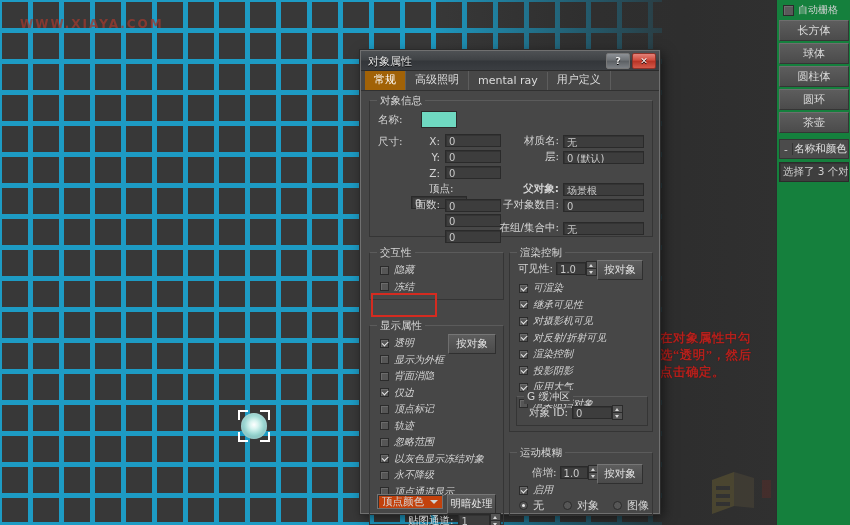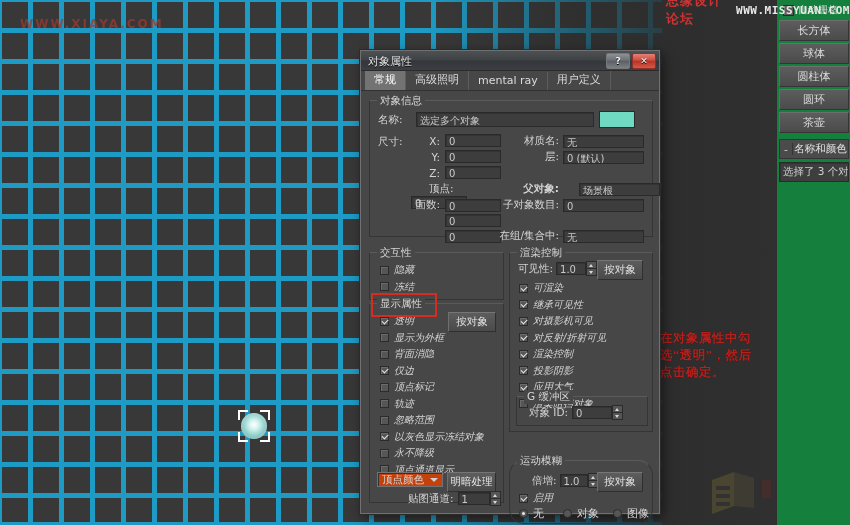--- a/index.html
+++ b/index.html
@@ -146,21 +146,21 @@
 
   
   #tabbar{
     height:19px;background:#474747;border-bottom:1px solid #313131;
     display:flex;align-items:flex-end;padding-left:4px;gap:0;
   }
   .tab{
     padding:2px 9px 3px 9px;font-size:11px;color:#dcdcdc;
     border-right:1px solid #5d5d5d;
   }
-  .tab.active{background:#737373;color:#ffffff;}
+  .tab.active{background:#a16207;color:#ffffff;}
 
   #dlg-body{position:absolute;left:0;top:38px;right:0;bottom:0;}
 
   
   .group{
     position:absolute;border:1px solid #353535;border-top-color:#5b5b5b;
   }
   .group > .glabel{
     position:absolute;left:7px;top:-7px;padding:0 3px;background:#474747;
     font-size:10.5px;color:#d8d8d8;
@@ -282,24 +282,20 @@
       <rect x="16" y="32" width="14" height="4"></rect>
       <rect x="16" y="40" width="14" height="4"></rect>
     </g>
     <g fill="#7a2b24" opacity=".9">
       <rect x="62" y="18" width="9" height="18"></rect>
       <rect x="76" y="18" width="9" height="18"></rect>
       <rect x="90" y="18" width="9" height="18"></rect>
     </g>
   </svg>
 
-  <div id="top-watermark">
-    <span class="wm-cn">思缘设计论坛</span>
-    <span class="wm-url">WWW.MISSYUAN.COM</span>
-  </div>
 
   <div id="cmd-panel">
     <div id="cmd-inner">
       <div class="cp-autogrid">
         <span class="cp-chk"></span>
         <span>自动栅格</span>
       </div>
       <div class="cp-btnwrap">
         <div class="cp-btn">长方体</div>
         <div class="cp-btn">球体</div>
@@ -332,21 +328,20 @@
       <div class="tab">用户定义</div>
     </div>
 
     <div id="dlg-body">
 
       <div class="group" style="left:8px;top:11px;width:282px;height:135px;">
         <span class="glabel">对象信息</span>
 
         <div class="row" style="position:absolute;left:8px;top:10px;width:266px;">
           <span class="lab" style="width:38px;">名称:</span>
-          <span class="field" style="width:178px;height:15px;line-height:13px;">选定多个对象</span>
           <span class="swatch" style="margin-left:5px;"></span>
         </div>
 
         <span class="lab" style="position:absolute;left:8px;top:34px;">尺寸:</span>
 
         <div class="row" style="position:absolute;left:48px;top:33px;">
           <span class="lab" style="width:22px;text-align:right;">X:</span>
           <span class="field" style="width:56px;margin-left:5px;">0</span>
         </div>
         <div class="row" style="position:absolute;left:48px;top:49px;">
@@ -373,47 +368,47 @@
         </div>
         <div class="row" style="position:absolute;left:36px;top:97px;">
           <span class="lab" style="width:34px;text-align:right;">面数:</span>
           <span class="field" style="width:56px;margin-left:5px;">0</span>
         </div>
         <span class="field" style="position:absolute;left:75px;top:113px;width:56px;">0</span>
         <span class="field" style="position:absolute;left:75px;top:129px;width:56px;">0</span>
 
         <div class="row" style="position:absolute;left:133px;top:81px;">
           <span class="lab" style="width:56px;text-align:right;font-weight:bold;">父对象:</span>
-          <span class="field" style="width:81px;margin-left:20px;">场景根</span>
+          <span class="field" style="width:81px;margin-left:4px;">场景根</span>
         </div>
         <div class="row" style="position:absolute;left:118px;top:97px;">
           <span class="lab" style="width:71px;text-align:right;">子对象数目:</span>
           <span class="field" style="width:81px;margin-left:4px;">0</span>
         </div>
-        <div class="row" style="position:absolute;left:118px;top:128px;justify-content:space-between;">
+        <div class="row" style="position:absolute;left:118px;top:120px;justify-content:space-between;">
           <span class="lab" style="width:71px;text-align:right;">在组/集合中:</span>
           <span class="field" style="width:81px;margin-left:4px;">无</span>
         </div>
       </div>
 
       <div class="group" style="left:8px;top:163px;width:133px;height:46px;">
         <span class="glabel">交互性</span>
         <div style="position:absolute;left:10px;top:10px;">
           <div class="cb">
             <span class="box"></span>
             <span class="ctext">隐藏</span>
           </div>
           <div class="cb">
             <span class="box"></span>
             <span class="ctext">冻结</span>
           </div>
         </div>
       </div>
 
-      <div class="group" style="left:8px;top:214px;width:133px;height:198px;">
+      <div class="group" style="left:8px;top:236px;width:133px;height:198px;">
         <span class="glabel">显示属性</span>
 
         <div class="pbtn" style="position:absolute;left:78px;top:8px;width:48px;">按对象</div>
 
         <div style="position:absolute;left:10px;top:10px;">
           <div class="cb">
             <span class="box on"></span>
             <span class="ctext">透明</span>
           </div>
           <div class="cb">
@@ -524,21 +519,21 @@
             <span class="lab">对象 ID:</span>
             <span class="field" style="width:40px;margin-left:4px;">0</span>
             <span class="spin">
                 <i></i>
                 <i></i>
               </span>
           </div>
         </div>
       </div>
 
-      <div class="group" style="left:148px;top:371px;width:142px;height:62px;border-radius:15px;">
+      <div class="group" style="left:148px;top:363px;width:142px;height:62px;">
         <span class="glabel">运动模糊</span>
 
         <div class="row" style="position:absolute;left:22px;top:12px;">
           <span class="lab">倍增:</span>
           <span class="field" style="width:28px;margin-left:3px;">1.0</span>
           <span class="spin">
               <i></i>
               <i></i>
             </span>
         </div>

